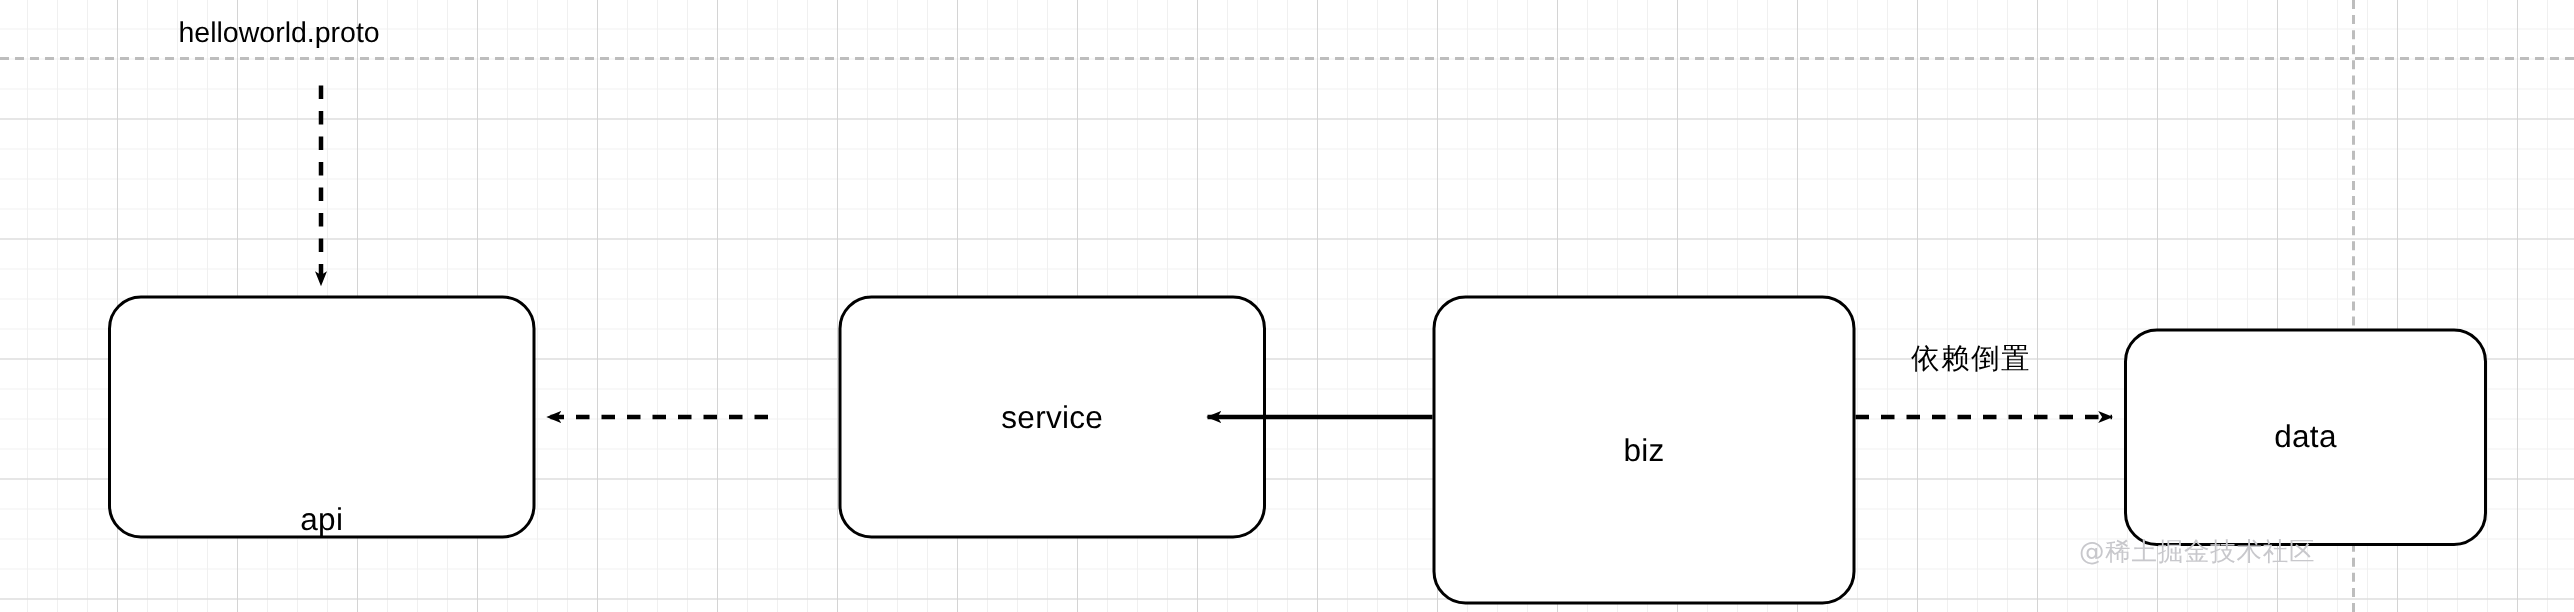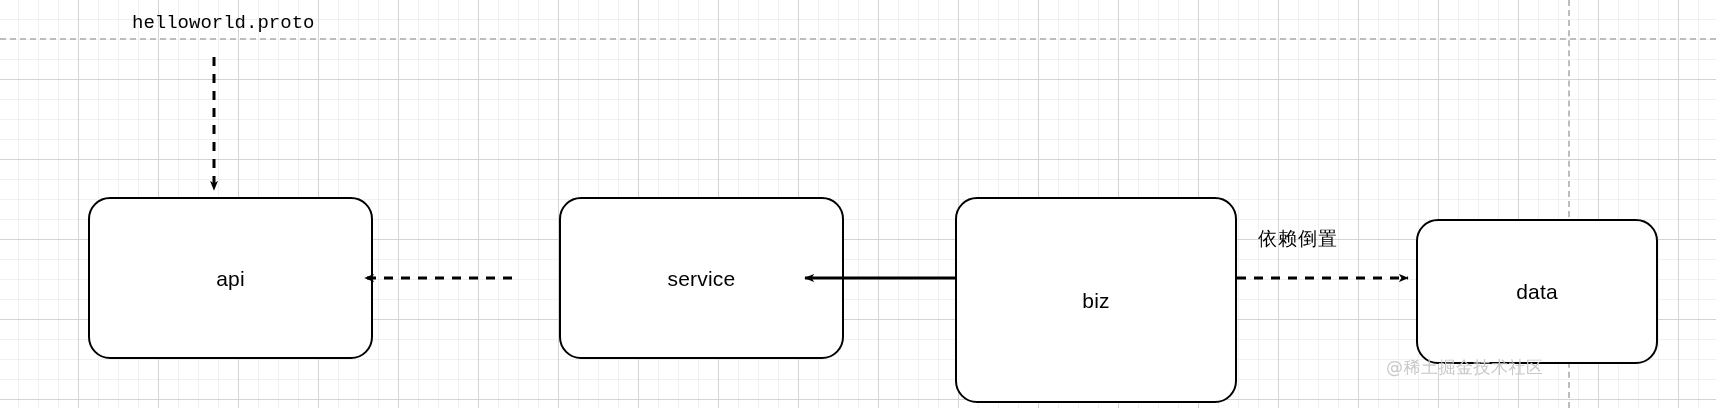--- a/index.html
+++ b/index.html
@@ -81,20 +81,21 @@
   .edge-label {
     position: absolute;
     font-size: 19px;
     color: #000000;
     white-space: nowrap;
     z-index: 7;
   }
   .edge-label.cjk {
     font-family: "DejaVu Sans", "Liberation Sans", sans-serif;
     letter-spacing: 1px;
+    padding-left: 16px;
   }
 
   .watermark {
     position: absolute;
     font-family: "DejaVu Sans", "Liberation Sans", sans-serif;
     font-size: 17px;
     color: #c8c8cc;
     white-space: nowrap;
     z-index: 8;
     letter-spacing: 0.5px;
@@ -125,25 +126,25 @@
 
     <g>
       <line x1="955" y1="278" x2="805" y2="278" stroke="#000000" stroke-width="3" marker-end="url(#arrow-solid)"></line>
     </g>
 
     <g>
       <line x1="1237" y1="278" x2="1408" y2="278" stroke="#000000" stroke-width="3" stroke-dasharray="9,8" marker-end="url(#arrow-solid)"></line>
     </g>
   </svg>
 
-  <div class="edge-label" style="left:132px; top:12px;font-family:Liberation Mono, monospace;">helloworld.proto</div>
+  <div class="edge-label" style="left:119px; top:12px;">helloworld.proto</div>
 
   <div class="edge-label cjk" style="left:1258px; top:226px;">依赖倒置</div>
 
-  <div class="node" style="left:88px; top:197px; width:285px; height:162px;">
+  <div class="node" style="left:72px; top:197px; width:285px; height:162px;align-items:flex-end;">
     <span class="node-label">api</span>
   </div>
 
   <div class="node" style="left:512px; top:197px; width:285px; height:162px;margin-left:47px;">
     <span class="node-label">service</span>
   </div>
 
   <div class="node" style="left:955px; top:197px; width:282px; height:206px;">
     <span class="node-label">biz</span>
   </div>

